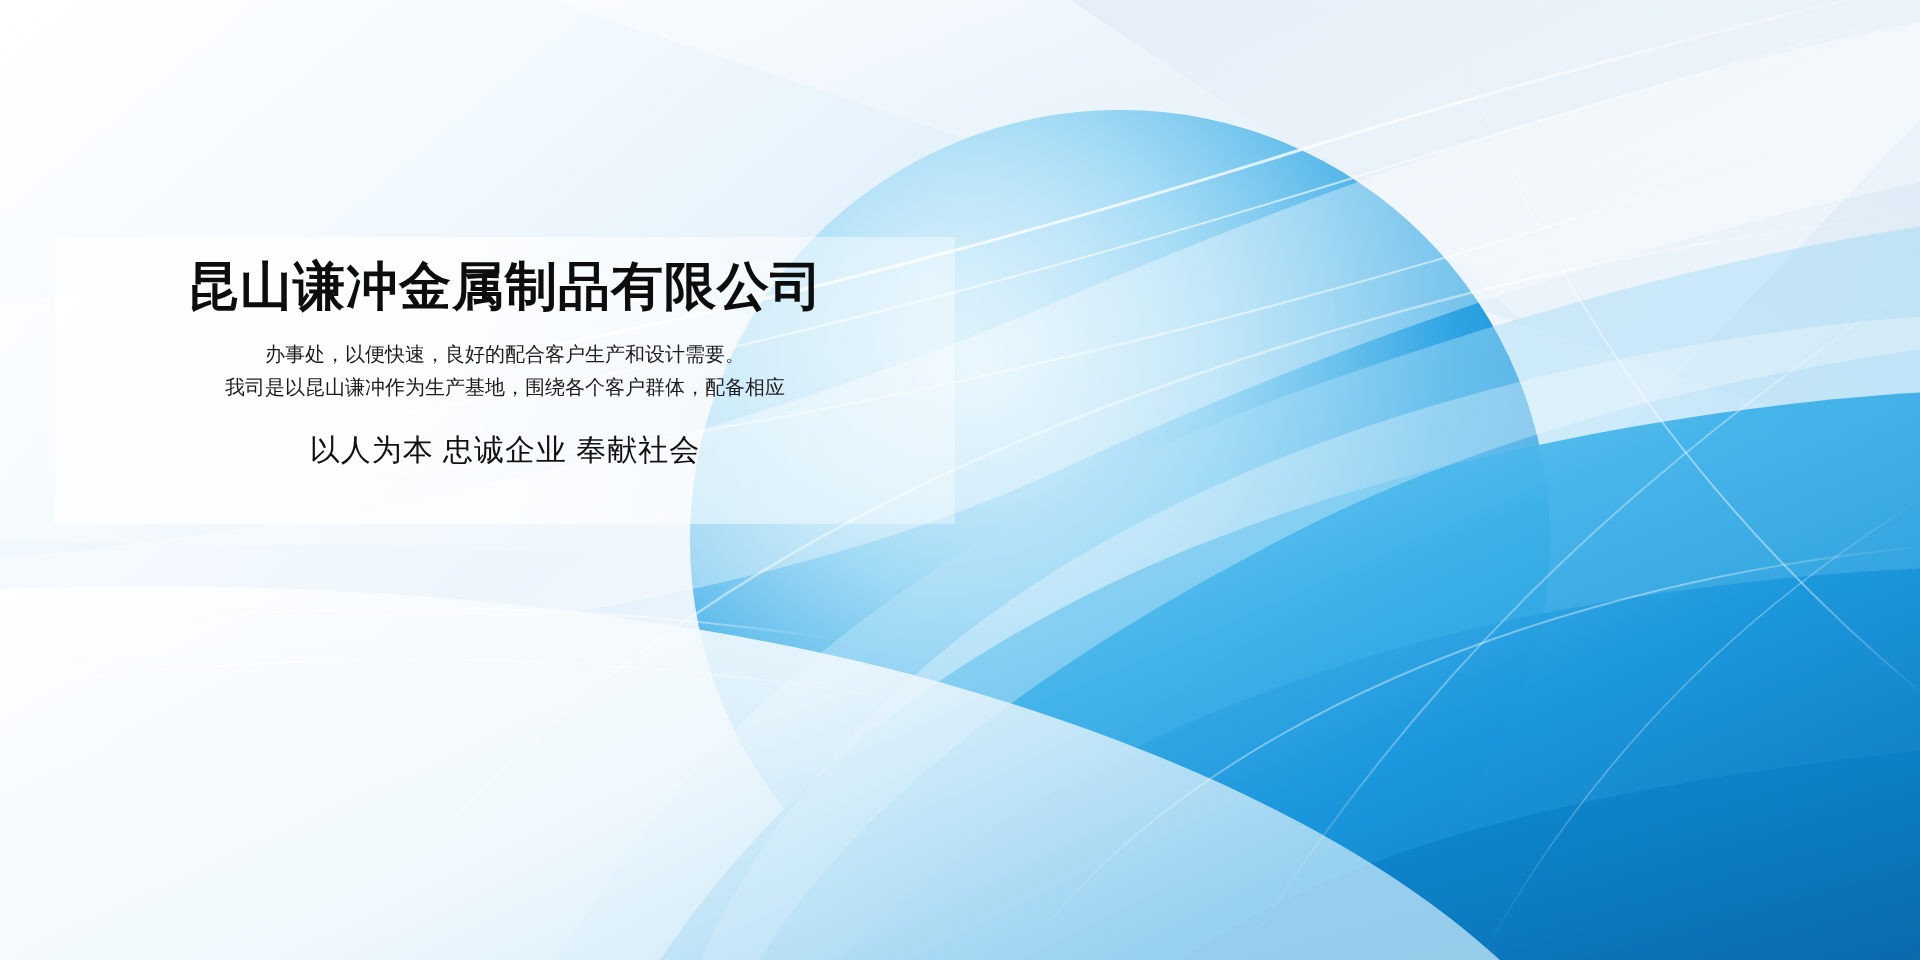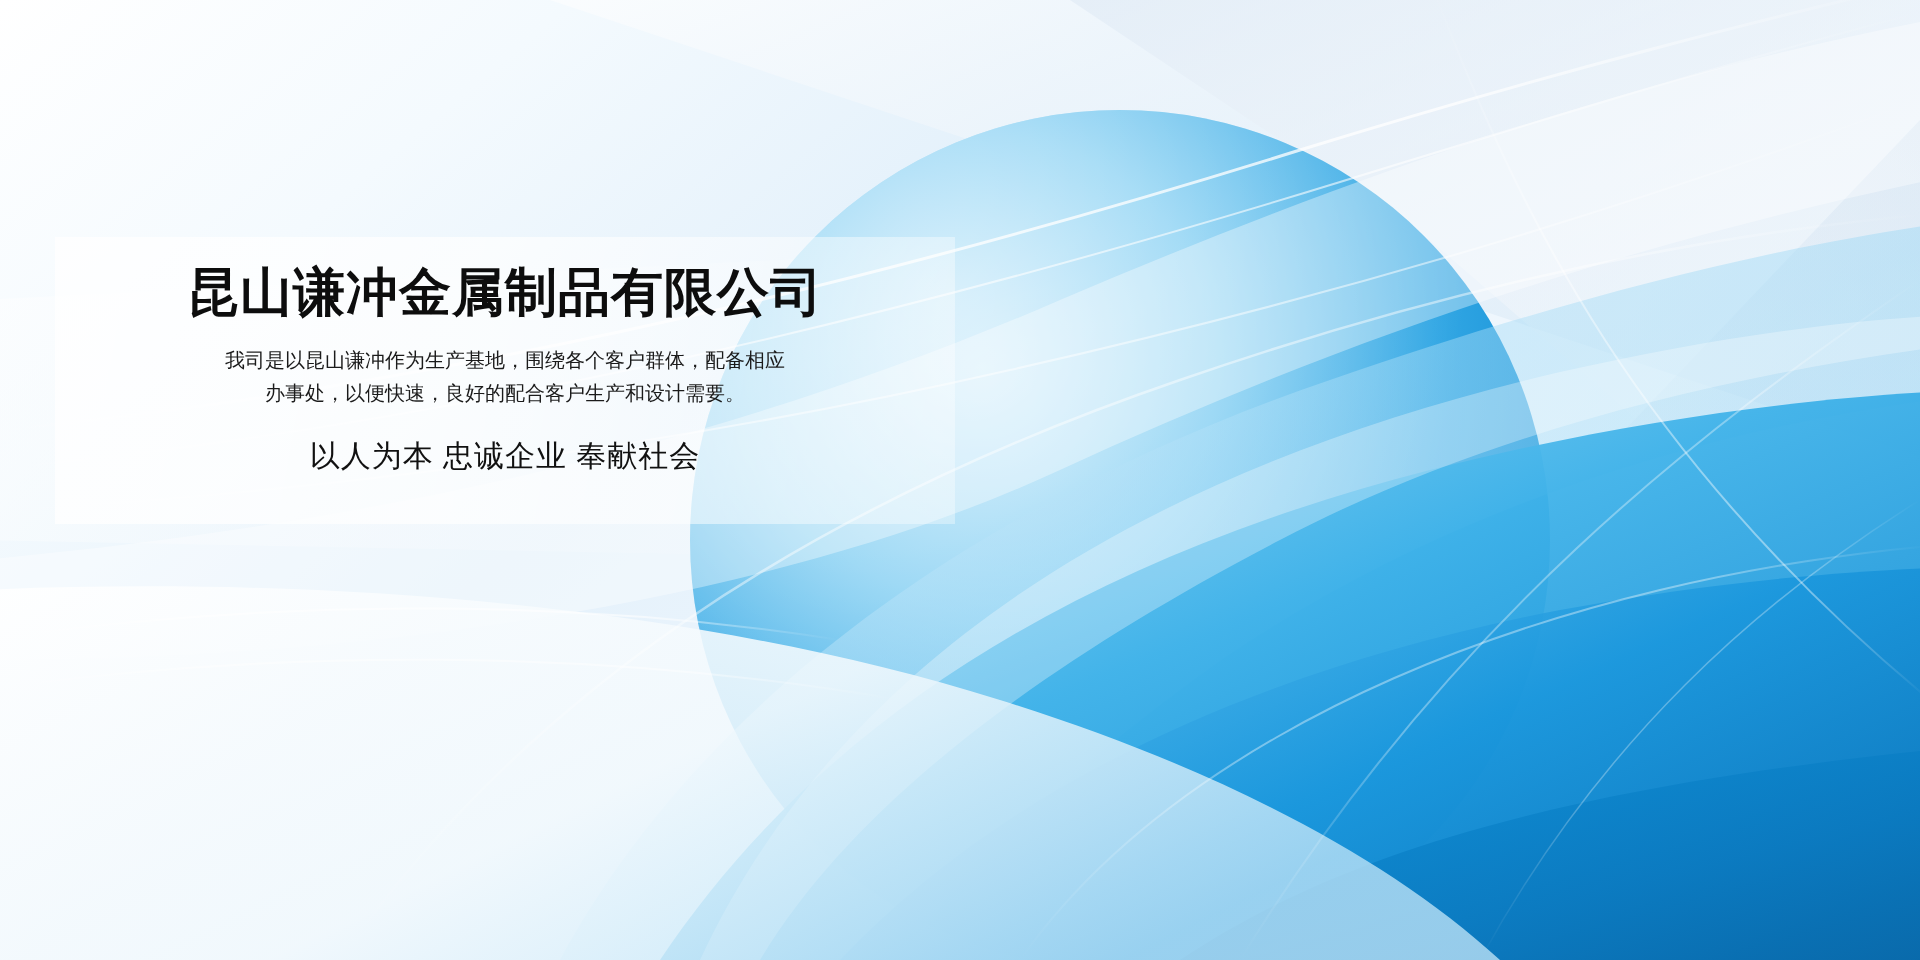--- a/index.html
+++ b/index.html
@@ -49,21 +49,21 @@
        rgba(255,255,255,0.72) 45%,
        rgba(255,255,255,0.48) 78%,
        rgba(255,255,255,0.34) 100%);
     z-index:4;
   }
 
   
   #content {
     position:absolute;
     left:55px;
-    top:243px;
+    top:237px;
     width:900px;
     height:287px;
     z-index:5;
     text-align:center;
     color:#111111;
   }
 
   #company-title {
     margin-top:17px;
     font-size:52px;
@@ -240,21 +240,21 @@
     <path d="M 1920,500 C 1760,600 1600,740 1480,960" stroke="url(#gStreak)" stroke-width="1.5" fill="none" opacity="0.35"></path>
   </svg>
 
   <div id="panel"></div>
 
   <div id="content">
 
     <h1 id="company-title">昆山谦冲金属制品有限公司</h1>
 
     <p id="intro-paragraph">
+      <span class="ln">办事处，以便快速，良好的配合客户生产和设计需要。</span>
       <span class="ln">我司是以昆山谦冲作为生产基地，围绕各个客户群体，配备相应</span>
-      <span class="ln">办事处，以便快速，良好的配合客户生产和设计需要。</span>
     </p>
 
     <div id="slogan">以人为本 忠诚企业 奉献社会</div>
 
   </div>
 
 </div>
 
 </body></html>

